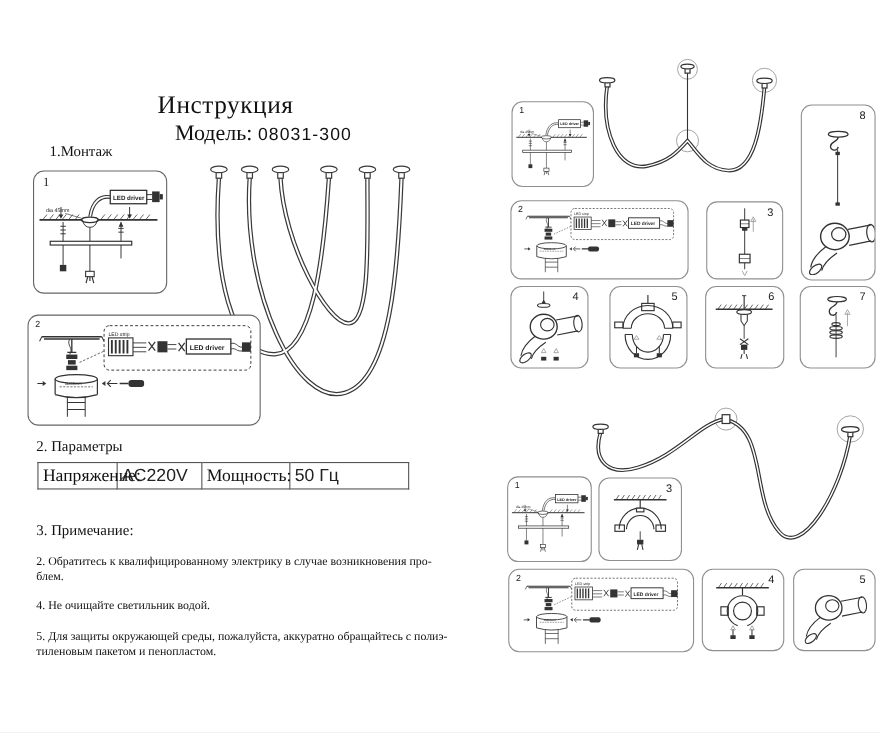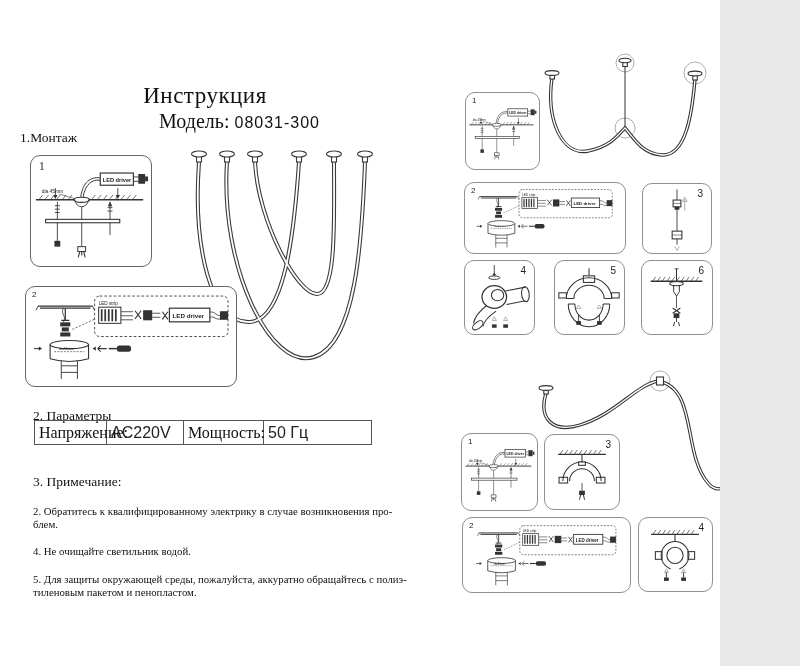--- a/index.html
+++ b/index.html
@@ -1,16 +1,16 @@
 <!DOCTYPE html>
 <html><head>
 <meta charset="utf-8">
 <style>
   html,body{margin:0;padding:0;background:#e8e8e8;}
-  .page{position:relative;width:720px;height:666px;background:#ffffff;overflow:hidden;
+  .page{position:relative;width:800px;height:666px;background:#ffffff;overflow:hidden;
         font-family:"Liberation Serif",serif;color:#111;}
   .abs{position:absolute;}
   .title{font-size:23px;letter-spacing:.5px;text-align:center;}
   .model-line{font-size:20px;text-align:right;}
   .model-val{font-family:"Liberation Sans",sans-serif;font-size:16px;letter-spacing:1px;}
   .h-sec{font-size:13.5px;}
   .stepbox{position:absolute;border:1.2px solid #8f8f8f;border-radius:10px;background:#fff;}
   .stepbox.dark{border-color:#666;}
   .num{position:absolute;font-family:"Liberation Sans",sans-serif;font-size:10px;color:#222;}
   .num.serif{font-family:"Liberation Serif",serif;font-size:11.5px;}
@@ -178,21 +178,21 @@
 </defs>
 </svg>
 
 <div class="page">
 
   <div class="abs title" style="left:100px;top:83px;width:210px;">Инструкция</div>
   <div class="abs model-line" style="left:90px;top:110px;width:230px;">
     <span>Модель:</span>
     <span class="model-val">08031-300</span>
   </div>
-  <div class="abs h-sec" style="left:20px;top:130px;">1.Монтаж</div>
+  <div class="abs h-sec" style="left:45px;top:130px;">1.Монтаж</div>
 
   <div class="stepbox dark" style="left:30px;top:155px;width:120px;height:110px;">
     <span class="num serif tl">1</span>
     <svg class="abs" style="left:1px;top:8px;" width="117" height="99" viewBox="0 0 120 100">
       <use href="#sym-mount"></use>
       <text x="10" y="29" class="t5">dia 45mm</text>
       <text x="72.5" y="17.5" class="t6b">LED driver</text>
     </svg>
   </div>
 
@@ -224,21 +224,21 @@
   <div class="stepbox dark" style="left:25px;top:286px;width:210px;height:99px;">
     <span class="num sm">2</span>
     <svg class="abs" style="left:3px;top:4px;" width="204" height="93" viewBox="0 0 200 92">
       <use href="#sym-wiring"></use>
       <text x="68" y="14" class="t45">LED strip</text>
       <text x="141" y="26.8" class="t62b">LED driver</text>
       <text x="29" y="58.6" class="t35">dia50mm</text>
     </svg>
   </div>
 
-  <div class="abs h-sec" style="left:33px;top:398px;margin-top:10px;">2. Параметры</div>
+  <div class="abs h-sec" style="left:33px;top:398px;">2. Параметры</div>
 
   <table class="params abs" style="left:34px;top:420px;width:337px;">
     <colgroup>
         <col style="width:72px">
         <col style="width:77px">
         <col style="width:80px">
         <col style="width:108px">
       </colgroup>
     <tbody>
         <tr>

